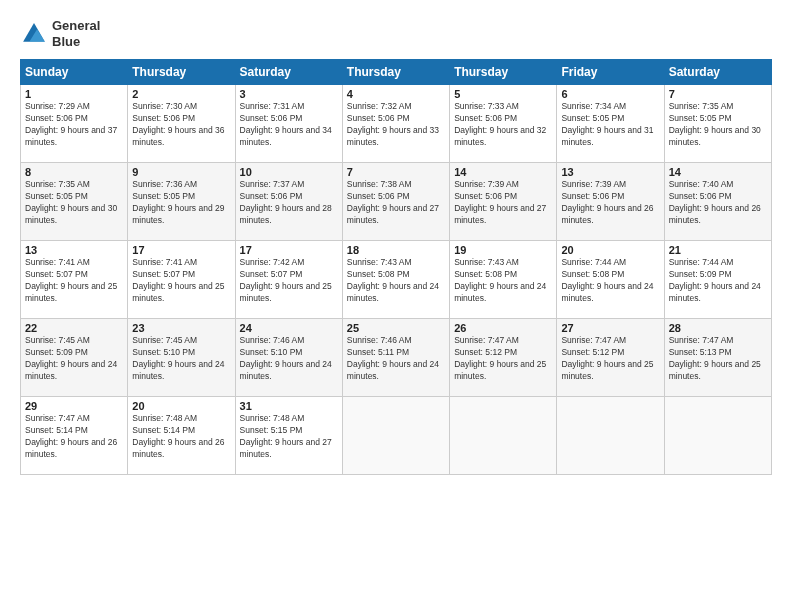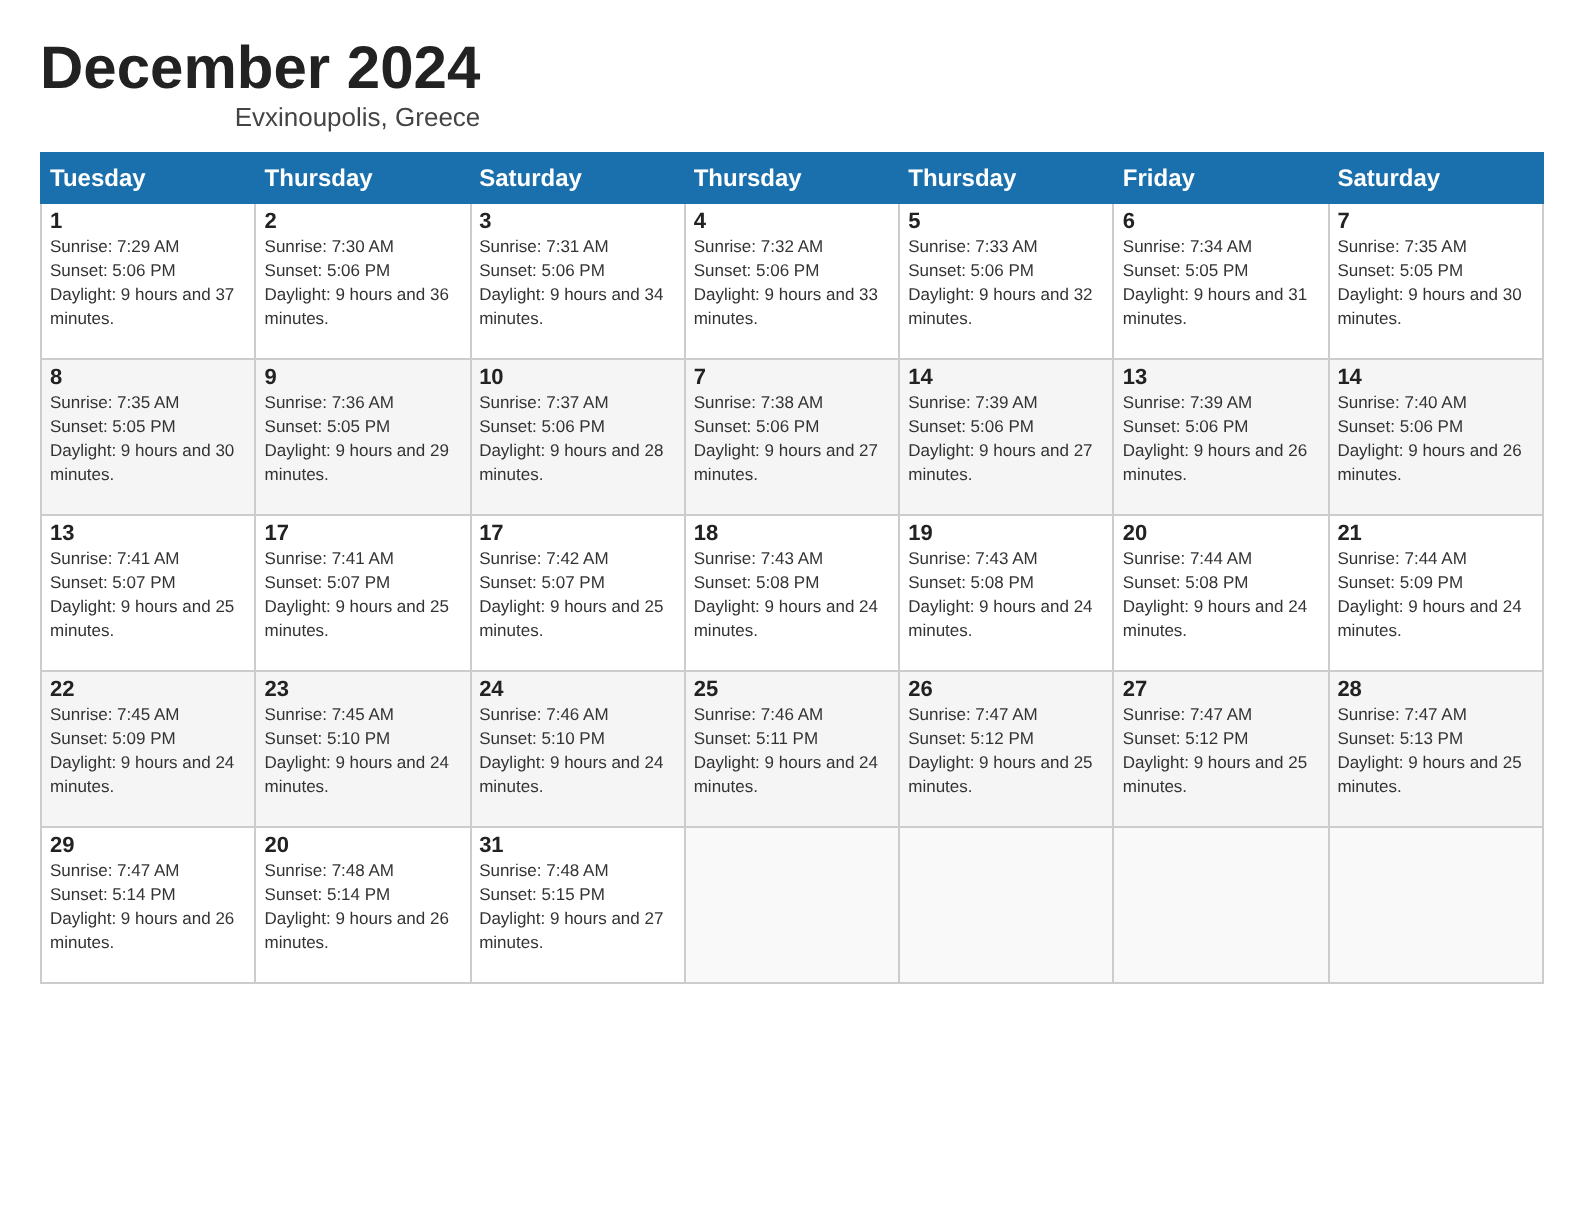--- a/index.html
+++ b/index.html
@@ -90,30 +90,36 @@
     }
     .empty-cell {
       background: #f9f9f9;
     }
   </style>
 </head>
 <body>
 
 <div class="page">
   <div class="header">
-    <div class="title-block">
-      <div class="month-title">December 2024</div>
-      <div class="location">Evxinoupolis, Greece</div>
+    <div class="logo">
+      <svg class="logo-icon" viewBox="0 0 36 36">
+        <polygon points="18,4 32,28 4,28" fill="#1a6fad"></polygon>
+        <polygon points="22,12 32,28 12,28" fill="#4aa8e0" opacity="0.7"></polygon>
+      </svg>
+      <div class="logo-text">
+        <span>General</span><br>
+        <span>Blue</span>
+      </div>
     </div>
   </div>
 
   <table>
     <thead>
       <tr id="header-row">
-          <th>Tuesday</th>
+          <th>Sunday</th>
           <th>Thursday</th>
           <th>Saturday</th>
           <th>Thursday</th>
           <th>Thursday</th>
           <th>Friday</th>
           <th>Saturday</th>
         </tr>
     </thead>
     <tbody id="calendar-body">
         <tr>

